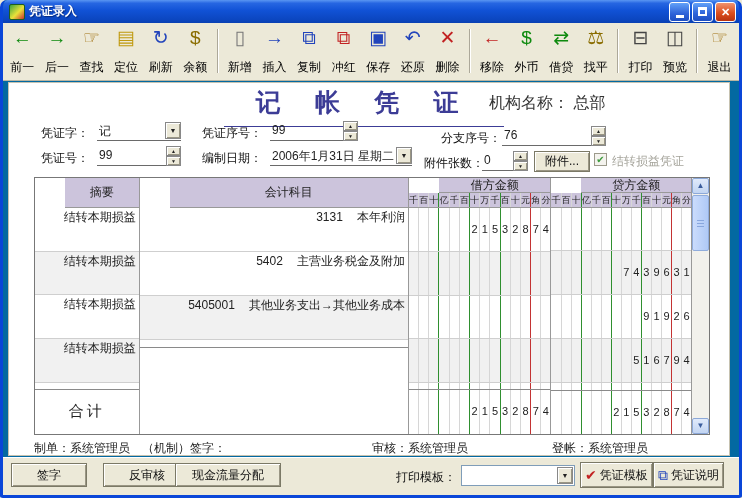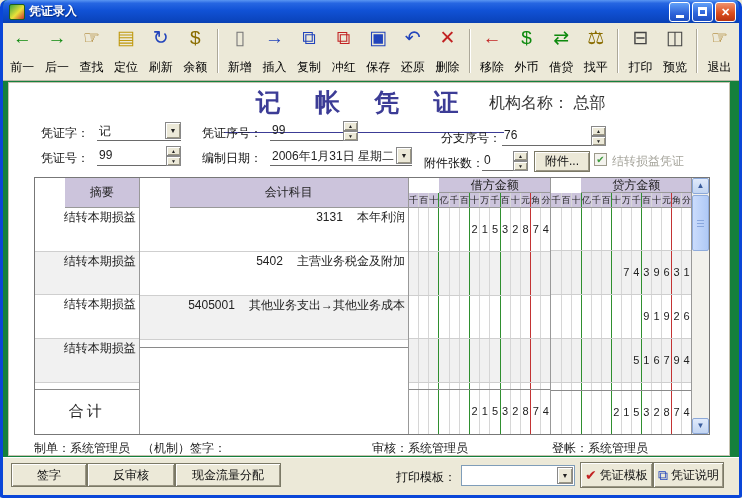--- a/index.html
+++ b/index.html
@@ -1,20 +1,20 @@
 <!DOCTYPE html>
 <html><head>
 <meta charset="utf-8">
 <style>
   * { box-sizing: border-box; margin: 0; padding: 0; }
   html,body { width:742px; height:498px; }
   body { font-family:"Liberation Sans", sans-serif; background:#ECE9D8; }
   #window { position:relative; width:742px; height:498px;
             border-left:3px solid #0A46D8; border-right:3px solid #0A46D8; border-bottom:3px solid #0A46D8;
-            border-radius:7px 7px 3px 3px; background:#15803d; overflow:hidden; }
+            border-radius:7px 7px 3px 3px; background:#0369a1; overflow:hidden; }
   
   .titlebar { position:absolute; left:0; top:0; width:736px; height:23px;
               background:linear-gradient(180deg,#5A96F2 0%,#2666E2 14%,#1152D6 45%,#0B45BE 88%,#0940B2 100%);
               border-radius:5px 5px 0 0; display:flex; align-items:center; padding:0 3px; }
   .app-icon { width:16px; height:16px; margin:0 4px 0 3px; border-radius:2px;
               background:linear-gradient(135deg,#3DA53D 0%,#E8E23A 55%,#CC3333 100%); border:1px solid #1E5E1E; }
   .wtitle { color:#fff; font-size:12px; font-weight:bold; text-shadow:1px 1px 1px #04277A; flex:1; }
   .winbtns { display:flex; gap:2px; }
   .wbtn { width:21px; height:20px; border-radius:3px; border:1px solid #fff; color:#fff;
           font-size:11px; line-height:18px; text-align:center;
@@ -28,21 +28,21 @@
   .tbtn { width:35px; height:50px; display:flex; flex-direction:column; align-items:center; justify-content:center;
           border:1px solid transparent; cursor:default; }
   .tbtn .ticon { font-size:19px; line-height:22px; height:24px; }
   .tbtn .tlabel { font-size:12px; line-height:14px; color:#000; white-space:nowrap;margin-top:9px; }
   .tsep { width:2px; height:44px; border-left:1px solid #ACA899; border-right:1px solid #fff; margin:0 4px; }
   
   .formpanel { position:absolute; left:5px; top:82px; width:722px; height:374px; background:#fff;
                border:1px solid #C6C2B0; }
   .ftitle { position:absolute; left:215px; top:3px; width:280px; text-align:center;
             font-family:"Liberation Serif", serif; font-size:25px; font-weight:bold; letter-spacing:14px;
-            color:#3C3C96; border-bottom:1px solid #3C3C96; padding-bottom:13px; }
+            color:#3C3C96; border-bottom:1px solid #3C3C96; padding-bottom:7px; }
   .orgline { position:absolute; left:480px; top:10px; font-size:16px; color:#333; }
   .flabel { position:absolute; font-size:12px; color:#111; }
   .ffield { position:absolute; height:20px; border-bottom:1px solid #6A6A6A; display:flex; }
   .fvalue { flex:1; font-size:12px; color:#222; padding:2px 2px 0 2px; white-space:nowrap; overflow:hidden; }
   .ddbtn { width:16px; height:17px; align-self:flex-end; margin-bottom:1px; background:#ECE9D8; border:1px solid #888;
            box-shadow:inset 1px 1px 0 #fff, inset -1px -1px 0 #9a9684; font-size:7px; color:#222;
            text-align:center; line-height:16px; }
   .spinner { width:15px; height:18px; align-self:flex-end; margin-bottom:1px; display:flex; flex-direction:column; }
   .spin { flex:1; background:#ECE9D8; border:1px solid #888; box-shadow:inset 1px 1px 0 #fff, inset -1px -1px 0 #9a9684;
           font-size:5px; color:#222; text-align:center; line-height:8px; }
@@ -542,21 +542,21 @@
       </div>
 
     <span class="footline" style="left:25px">制单：系统管理员</span>
     <span class="footline" style="left:133px">（机制）签字：</span>
     <span class="footline" style="left:543px">登帐：系统管理员</span>
     <span class="footline" style="left:363px">审核：系统管理员</span>
   </div>
 
   <div class="bottombar">
     <button class="xpbtn bbtn" style="left:8px;width:76px">签字</button>
-    <button class="xpbtn bbtn" style="left:84px;width:88px">反审核</button>
+    <button class="xpbtn bbtn" style="left:100px;width:88px">反审核</button>
     <button class="xpbtn bbtn" style="left:172px;width:106px">现金流量分配</button>
     <span class="ptlabel">打印模板：</span>
     <div class="combo">
       <span class="cval">标准样式</span>
       <span class="ddbtn">▼</span>
     </div>
     <button class="xpbtn ibtn" style="left:577px">
       <span class="bicon" style="color:#C22222">✔</span>
       <span>凭证模板</span>
     </button>

